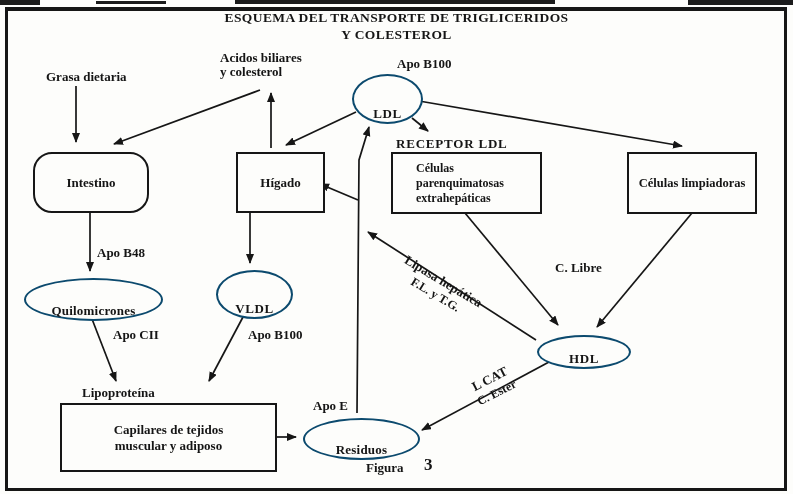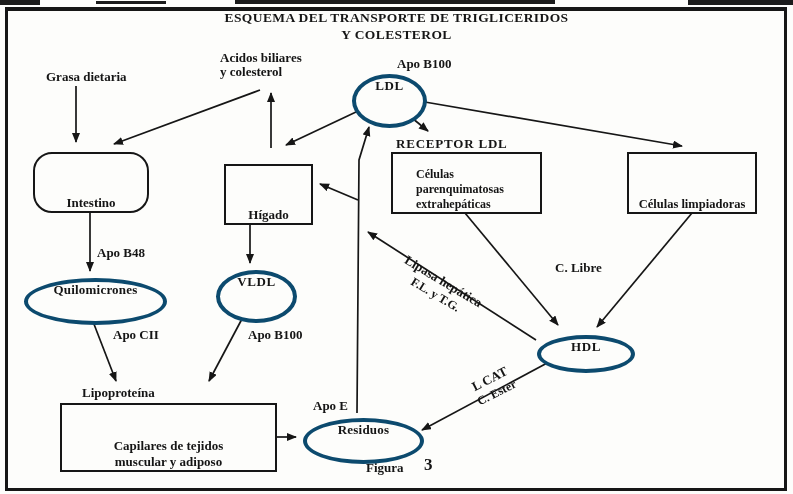--- a/index.html
+++ b/index.html
@@ -5,25 +5,25 @@
   html,body{margin:0;padding:0;background:#ffffff;}
   .canvas{
     position:relative;width:793px;height:494px;background:#fdfdfb;
     font-family:"Liberation Serif","DejaVu Serif",serif;color:#151515;overflow:hidden;
   }
   .frame{position:absolute;left:5px;top:7px;width:776px;height:477px;border:3px solid #161616;border-top-width:4px;}
   .noise{position:absolute;background:#1c1c1c;}
   .lbl{position:absolute;font-weight:700;font-size:13px;white-space:nowrap;line-height:1.1;}
   .title{position:absolute;left:0;top:10px;width:100%;text-align:center;font-weight:700;font-size:13.5px;letter-spacing:.4px;}
   .title .t2{margin-top:1px;}
-  .box{position:absolute;border:2px solid #161616;background:#fdfdfb;display:flex;align-items:flex-end;justify-content:center;
+  .box{position:absolute;border:2px solid #161616;background:#fdfdfb;display:flex;align-items:center;justify-content:center;
        font-weight:700;font-size:13px;text-align:center;}
   .box.leftalign{justify-content:flex-start;text-align:left;}
-  .ellipse{position:absolute;border:4px solid #0c4a6e;border-radius:50%;background:#fdfdfb;
-       display:flex;align-items:flex-start;justify-content:center;font-weight:700;font-size:13px;letter-spacing:.6px;}
+  .ellipse{position:absolute;border:2px solid #0c4a6e;border-radius:50%;background:#fdfdfb;
+       display:flex;align-items:flex-end;justify-content:center;font-weight:700;font-size:13px;letter-spacing:.6px;}
   svg.wires{position:absolute;left:0;top:0;pointer-events:none;}
   .rot{position:absolute;font-weight:700;text-align:center;transform-origin:0 0;}
   .rot .sub{font-size:12px;}
   .center{text-align:left;}
 </style>
 </head>
 <body>
 
 <div class="canvas">
 
@@ -88,21 +88,21 @@
     <div class="sub">F.L. y T.G.</div>
   </div>
   <div class="rot" style="left:447px;top:392px;width:88px;transform:rotate(-27deg);font-size:13px;">
     <div>L CAT</div>
     <div class="sub">C. Ester</div>
   </div>
 
   <div class="box" style="left:33px;top:152px;width:112px;height:57px;border-radius:19px;">
     <span>Intestino</span>
   </div>
-  <div class="box" style="left:224px;top:152px;width:85px;height:57px;margin-top:12px;">
+  <div class="box" style="left:236px;top:152px;width:85px;height:57px;">
     <span>Hígado</span>
   </div>
   <div class="box leftalign" style="left:391px;top:152px;width:147px;height:58px;padding-left:0;">
     <div style="margin-left:23px;font-size:12px;line-height:15px;">
       <div>Células</div>
       <div>parenquimatosas</div>
       <div>extrahepáticas</div>
     </div>
   </div>
   <div class="box" style="left:627px;top:152px;width:126px;height:58px;font-size:12.5px;">

